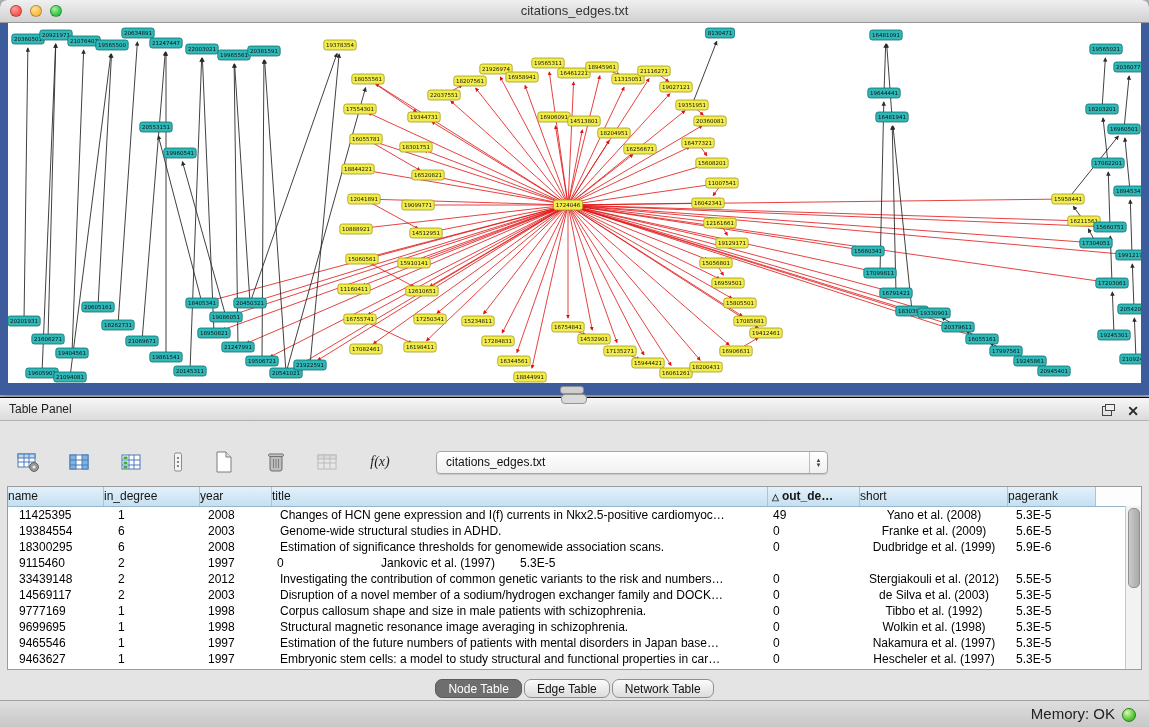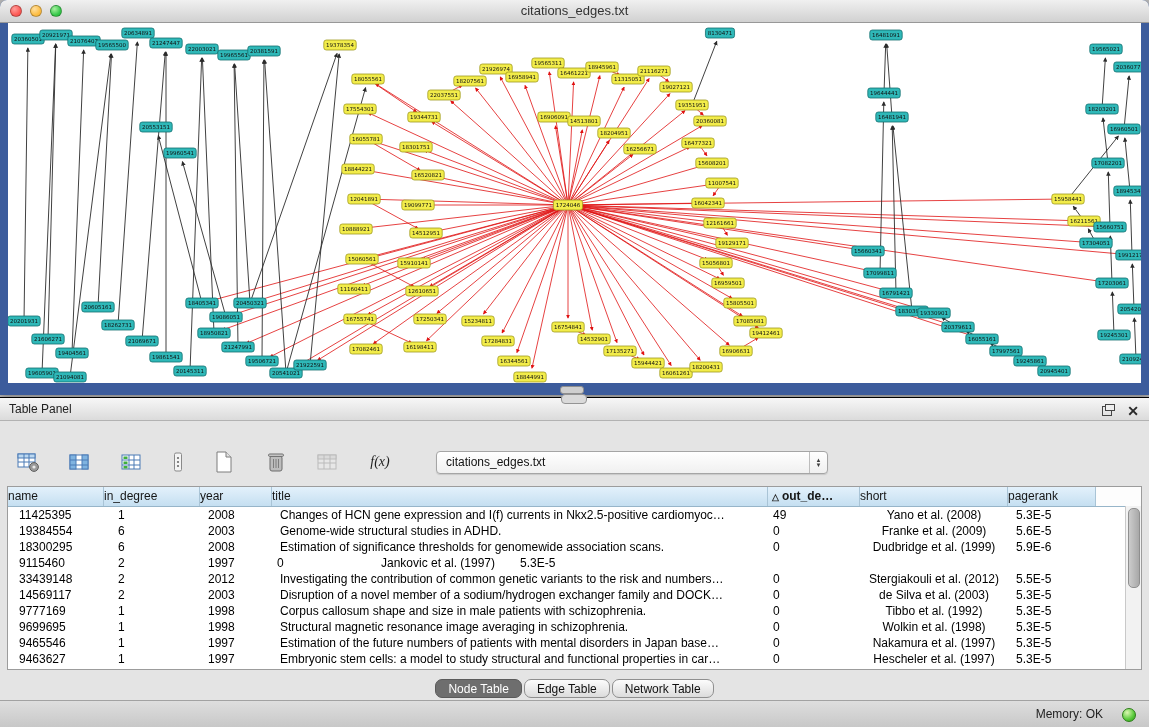--- a/index.html
+++ b/index.html
@@ -62,21 +62,21 @@
           background:linear-gradient(90deg,#cccccc,#a8a8a8);border:1px solid #8f8f8f}
 
   .tabs{position:absolute;left:0;right:0;top:281px;display:flex;justify-content:center;gap:2px}
   .tab{height:19px;line-height:18px;padding:0 12px;font-size:12px;border:1px solid #8f8f8f;
        background:linear-gradient(#fcfcfc,#dcdcdc);color:#111;border-radius:7px;box-sizing:border-box}
   .tab.selected{background:#6e6e6e;color:#fff;border-color:#5a5a5a}
 
   
   .status-bar{position:absolute;left:0;bottom:0;width:1149px;height:27px;
               background:linear-gradient(#dedede,#c8c8c8);border-top:1px solid #a2a2a2;box-sizing:border-box}
-  .mem{position:absolute;right:46px;top:0;line-height:26px;font-size:12px;color:#222}
+  .mem{position:absolute;right:34px;top:0;line-height:26px;font-size:15px;color:#222}
   .led{position:absolute;right:13px;top:7px;width:12px;height:12px;border-radius:50%;
        background:radial-gradient(circle at 35% 30%,#dbf8b2,#57c93a 60%,#2f9a1d);border:1px solid #2c7d18}
 </style>
 </head>
 <body>
 
 <div class="network-window">
   <div class="titlebar">
     <div class="traffic">
       <div class="light red"></div>

